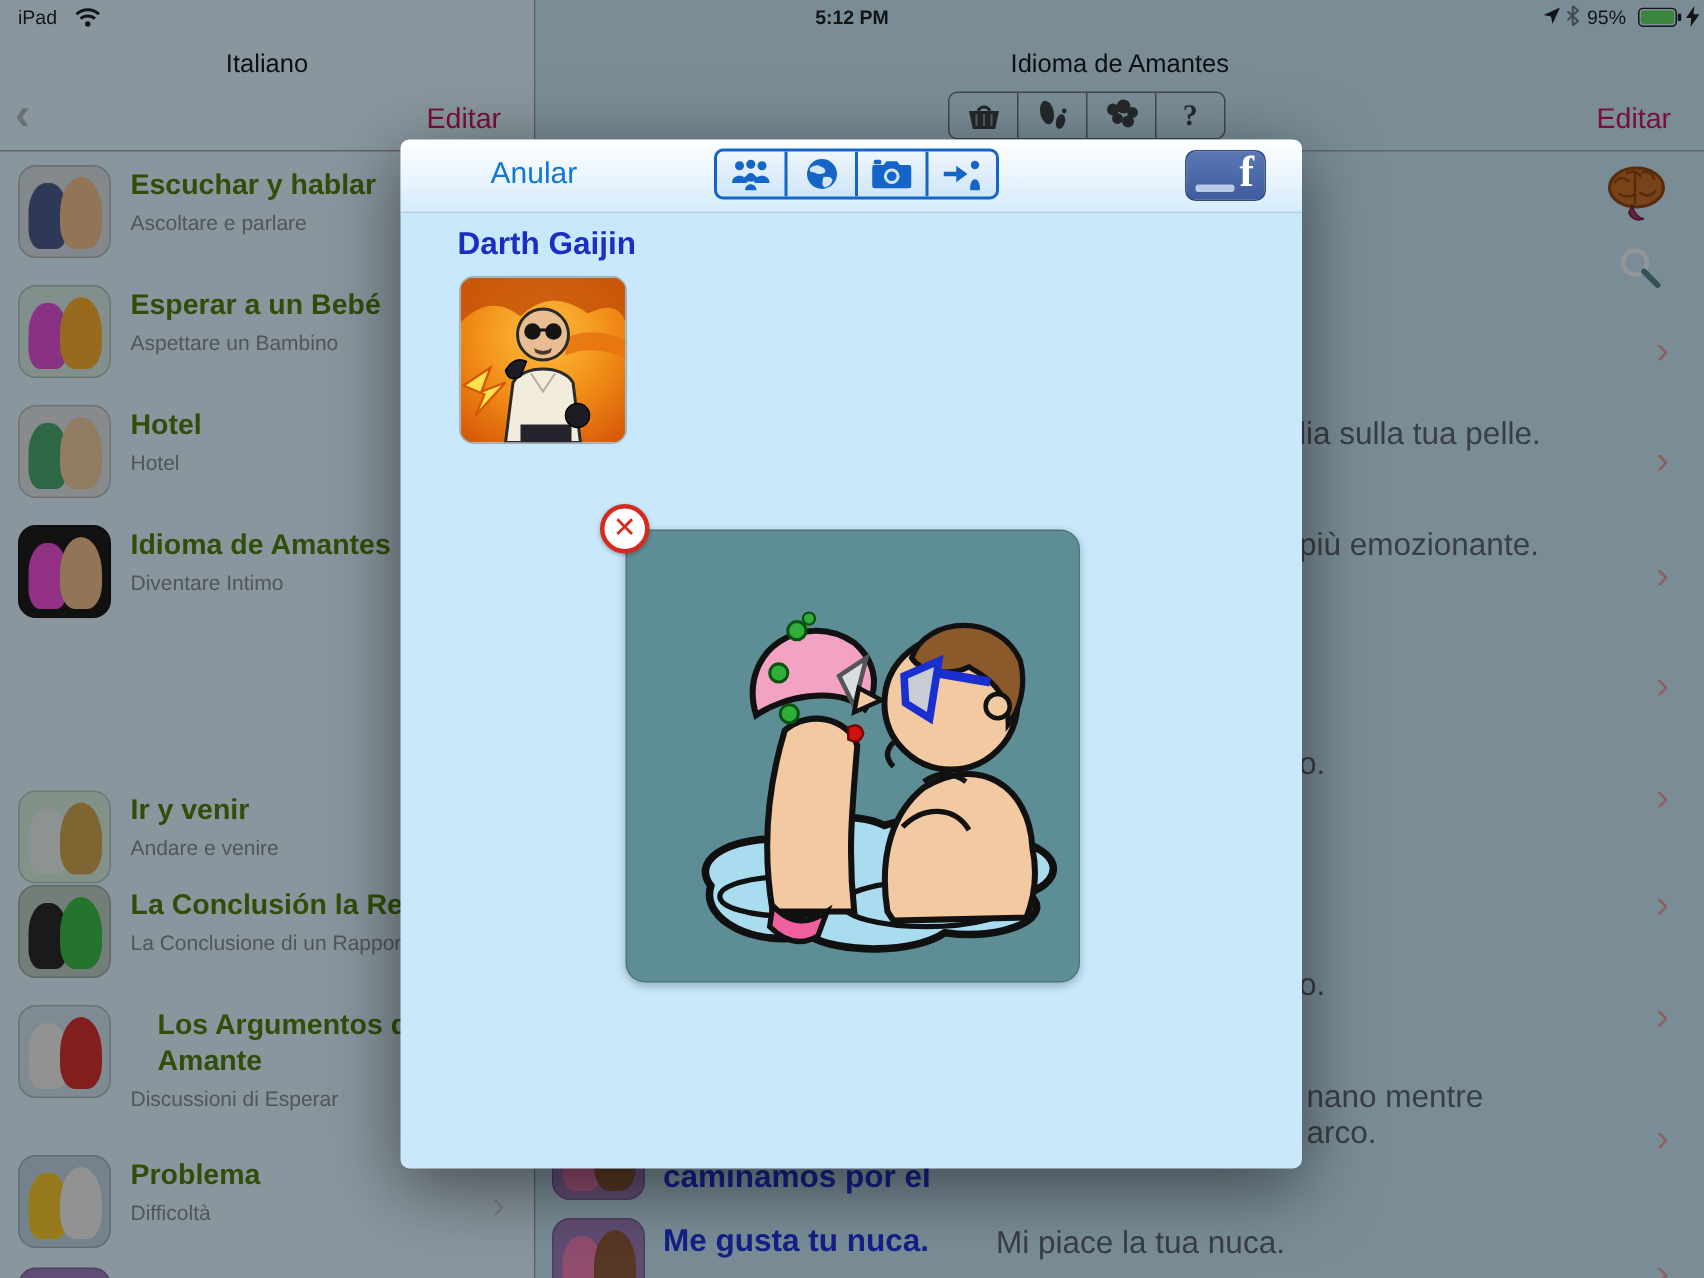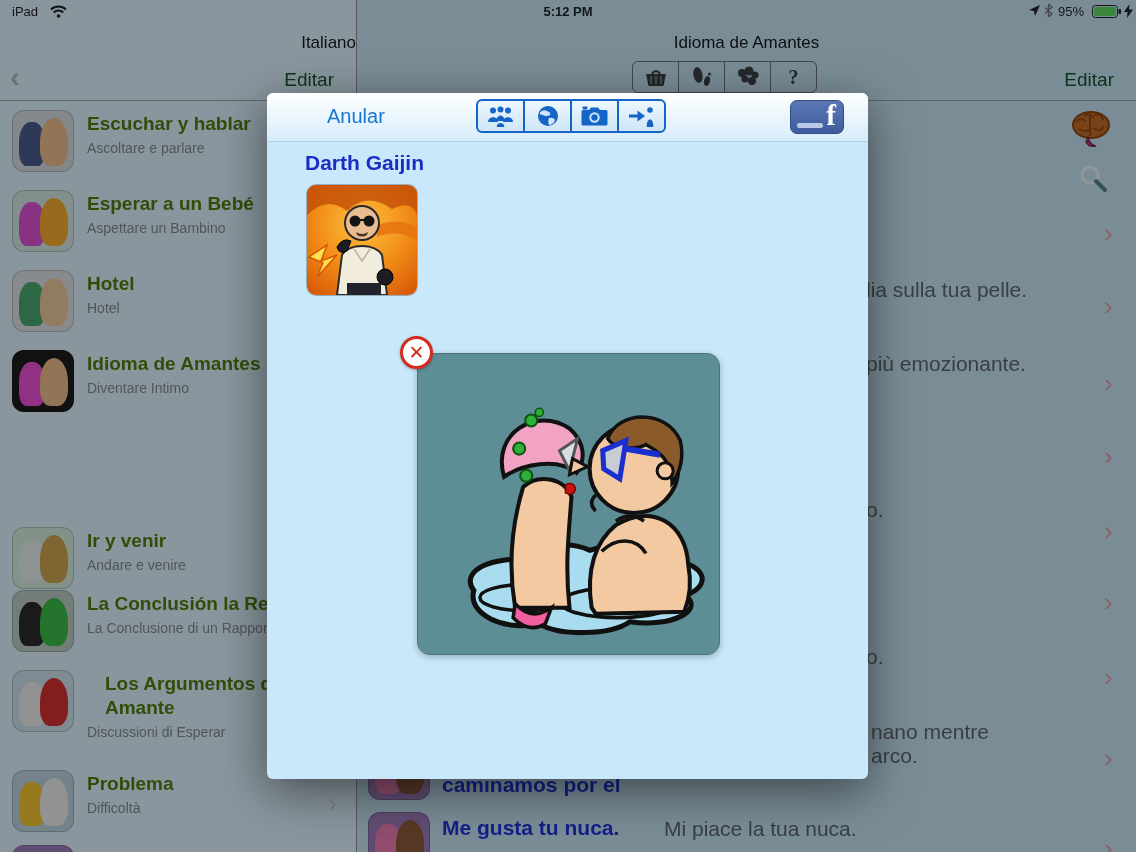--- a/index.html
+++ b/index.html
@@ -7,21 +7,21 @@
   .screen{position:relative;width:1136px;height:852px;overflow:hidden;background:#c2dff0;}
   .abs{position:absolute;}
 
   
   .sidebar{left:0;top:0;width:356px;height:852px;background:#d9eefb;border-right:1px solid #8a8f94;}
   .detail{left:357px;top:0;width:779px;height:852px;background:#c2dff0;}
   .statusbar{left:0;top:0;width:1136px;height:24px;font-size:13px;color:#1d2125;}
   .statusbar .time{left:0;right:0;top:4px;text-align:center;font-weight:bold;}
   .nav-hairline{height:1px;background:#9aa0a6;}
   .pane-title{font-size:17px;color:#16181a;font-weight:normal;}
-  .editar{font-size:19px;color:#14532d;}
+  .editar{font-size:19px;color:#be185d;}
   .back-chevron{font-size:30px;color:#aab4bc;font-weight:bold;line-height:1;}
 
   .item-title{font-size:19px;font-weight:bold;color:#4d7c0f;white-space:normal;width:244px;line-height:24px;}
   .item-sub{font-size:14px;color:#80888e;white-space:nowrap;}
   .thumb{width:62px;height:62px;border-radius:12px;position:absolute;left:12px;overflow:hidden;background:var(--tbg,#ccc);box-shadow:0 0 0 1px rgba(0,0,0,.18) inset;}
   .thumb::before{content:"";position:absolute;left:7px;top:12px;width:26px;height:44px;border-radius:45% 45% 30% 30%;background:var(--c1,#888);}
   .thumb::after{content:"";position:absolute;right:6px;top:8px;width:28px;height:48px;border-radius:50% 50% 35% 35%;background:var(--c2,#aaa);}
   .side-chevron{font-size:26px;color:#c6ced4;line-height:1;}
   .det-chevron{font-size:26px;color:#e09a9a;line-height:1;}
   .frag{font-size:21px;color:#5a646c;white-space:nowrap;}
@@ -49,21 +49,21 @@
   .bubble-text{position:absolute;left:18px;top:12px;width:368px;font-size:17px;color:#1c1c1e;line-height:22px;}
   .close-x{left:133px;top:243px;width:33px;height:33px;border-radius:50%;background:#fff;border:3px solid #d42b1e;box-sizing:border-box;color:#d42b1e;font-size:19px;font-weight:bold;display:flex;align-items:center;justify-content:center;z-index:5;box-shadow:0 1px 3px rgba(0,0,0,.3);}
   .pic-card{left:150px;top:260px;width:303px;height:302px;border-radius:13px;background:#5d8e96;border:1px solid #4b747b;box-sizing:border-box;overflow:hidden;box-shadow:0 2px 6px rgba(0,0,0,.25);}
 </style>
 </head>
 <body>
 
 <div class="screen">
 
   <div class="abs sidebar">
-    <div class="abs pane-title" style="left:0;right:0;top:33px;text-align:right;">Italiano</div>
+    <div class="abs pane-title" style="left:0;right:0;top:33px;text-align:center;">Italiano</div>
     <div class="abs back-chevron" style="left:10px;top:62px;">‹</div>
     <div class="abs editar" style="right:22px;top:69px;">Editar</div>
     <div class="abs nav-hairline" style="left:0;top:100px;width:356px;"></div>
 
     <div class="abs" style="left:0;top:110px;width:356px;height:80px;">
       <div class="thumb" style="top: 0px; --tbg: #cfd8dc; --c1: #4a5a8a; --c2: #e8b88a;"></div>
       <div class="abs item-title" style="left:87px;top:2px;">Escuchar y hablar</div>
       <div class="abs item-sub" style="left:87px;top:30px;">Ascoltare e parlare</div>
       <div class="abs side-chevron" style="left:328px;top:20px;">›</div>
     </div>

